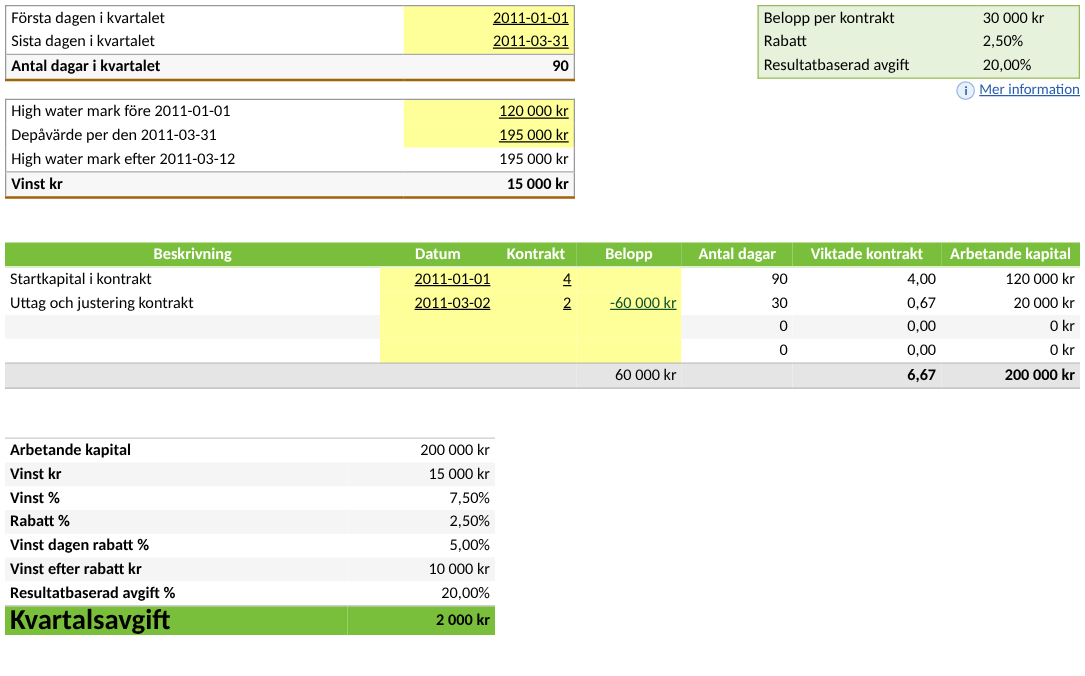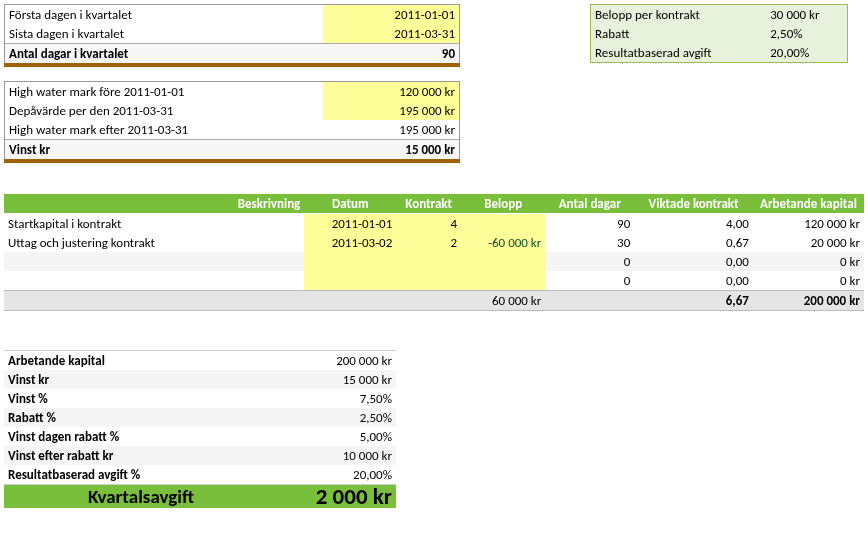--- a/index.html
+++ b/index.html
@@ -20,27 +20,27 @@
   td, th { padding: 1px 4px; line-height: 17px; box-sizing: border-box; }
 
   
   .topleft {
     position: absolute; left: 4px; top: 4px; width: 456px;
   }
   .topleft table { width: 100%; }
   .topleft .lbl { width: 274px; border-left:1px solid #999; }
   .topleft .val { width: 118px; text-align: right; border-right:1px solid #999;}
   .topleft tr:first-child td { border-top:1px solid #999; }
-  .yellow { background: #ffff99; }
-  .sumrow td { border-top: 1px solid #aaa; border-bottom: 4px solid #a16207; font-weight: bold; background:#f7f7f7;}
+  .yellow { background: #ffff99; text-decoration: underline; }
+  .sumrow td { border-top: 1px solid #aaa; border-bottom: 2px solid #a16207; font-weight: bold; background:#f7f7f7;}
   .topleft .block2 { margin-top: 14px; }
 
   
   .topright {
-    position: absolute; right: 20px; top: 4px; width: 258px;
+    position: absolute; right: 4px; top: 4px; width: 258px;
   }
   .topright table { width: 100%; background: #e6f2dc; }
   .topright td { border: none; }
   .topright .lbl { }
   .topright .val { }
   .topright table { border:1px solid #9bbb59; }
   .info-row { text-align: right; font-size: 12px; padding-top:2px;}
   .info-icon {
     display:inline-block; width:13px; height:13px; border-radius:50%;
     background:#e8f0fa; color:#2a5db0; font-weight:bold; font-size:10px;
@@ -48,21 +48,21 @@
     margin-right:3px;
   }
   .info-link { color:#2a5db0; text-decoration:underline; cursor:pointer; }
 
   
   .maintbl {
     position: absolute; left: 4px; top: 194px; width: 860px;
   }
   .maintbl table { width: 100%; }
   .maintbl th {
-    background: #7ABF3B; color: #fff; font-weight: bold; text-align:right;
+    background: #7ABF3B; color: #fff; font-weight: bold; text-align:center;
     border-bottom:1px solid #fff;
   }
   .maintbl th.r { text-align:center; }
   .maintbl td { }
   .maintbl td.r { text-align:right; }
   .maintbl .yellow { background:#ffff99; }
   .maintbl .neg { color:#14532d; }
   .maintbl .altrow td { background:#f5f5f5; }
   .maintbl .altrow td.yellow { background:#ffff99; }
   .maintbl .totalrow td { background:#e5e5e5; border-top:1px solid #bbb; border-bottom:1px solid #bbb; font-weight:bold;}
@@ -81,22 +81,22 @@
     position: absolute; left: 4px; top: 350px; width: 392px;
   }
   .bottom table { width: 100%; }
   .bottom .lbl { font-weight: bold; width:274px;}
   .bottom .val { text-align: right; width:118px;}
   .bottom tr.alt td { background:#f5f5f5; }
   .bottom .finalrow td {
     background:#7ABF3B; color:#000; font-size:20px; font-weight:bold;
     padding-top:3px; padding-bottom:3px; border-top:1px solid #ccc;
   }
-  .bottom .finalrow .lbl { font-size:19px;text-align:center; }
-  .bottom .finalrow .val { font-size:23px; }
+  .bottom .finalrow .lbl { font-size:23px; }
+  .bottom .finalrow .val { font-size:13px; }
   .bottom tr:first-child td { border-top:1px solid #ccc; }
 </style>
 </head>
 <body>
 
 <div class="page">
 
   <div class="topleft">
     <table>
       <tbody>
@@ -119,21 +119,21 @@
       <tbody>
           <tr>
         <td class="lbl">High water mark före 2011-01-01</td>
         <td class="val yellow">120 000 kr</td>
       </tr>
       <tr>
         <td class="lbl">Depåvärde per den 2011-03-31</td>
         <td class="val yellow">195 000 kr</td>
       </tr>
       <tr>
-        <td class="lbl">High water mark efter 2011-03-31</td>
+        <td class="lbl">High water mark efter 2011-03-12</td>
         <td class="val">195 000 kr</td>
       </tr>
       <tr class="sumrow">
         <td class="lbl">Vinst kr</td>
         <td class="val">15 000 kr</td>
       </tr>
     </tbody>
       </table>
   </div>
 
@@ -147,20 +147,23 @@
       <tr>
         <td class="lbl">Rabatt</td>
         <td class="val">2,50%</td>
       </tr>
       <tr>
         <td class="lbl">Resultatbaserad avgift</td>
         <td class="val">20,00%</td>
       </tr>
     </tbody>
       </table>
+    <div class="info-row">
+      <span class="info-icon">i</span><span class="info-link">Mer information</span>
+    </div>
   </div>
 
   <div class="maintbl">
     <table>
       <colgroup>
         <col class="col-besk">
           <col class="col-datum">
           <col class="col-kontr">
         <col class="col-belopp">
           <col class="col-dagar">

